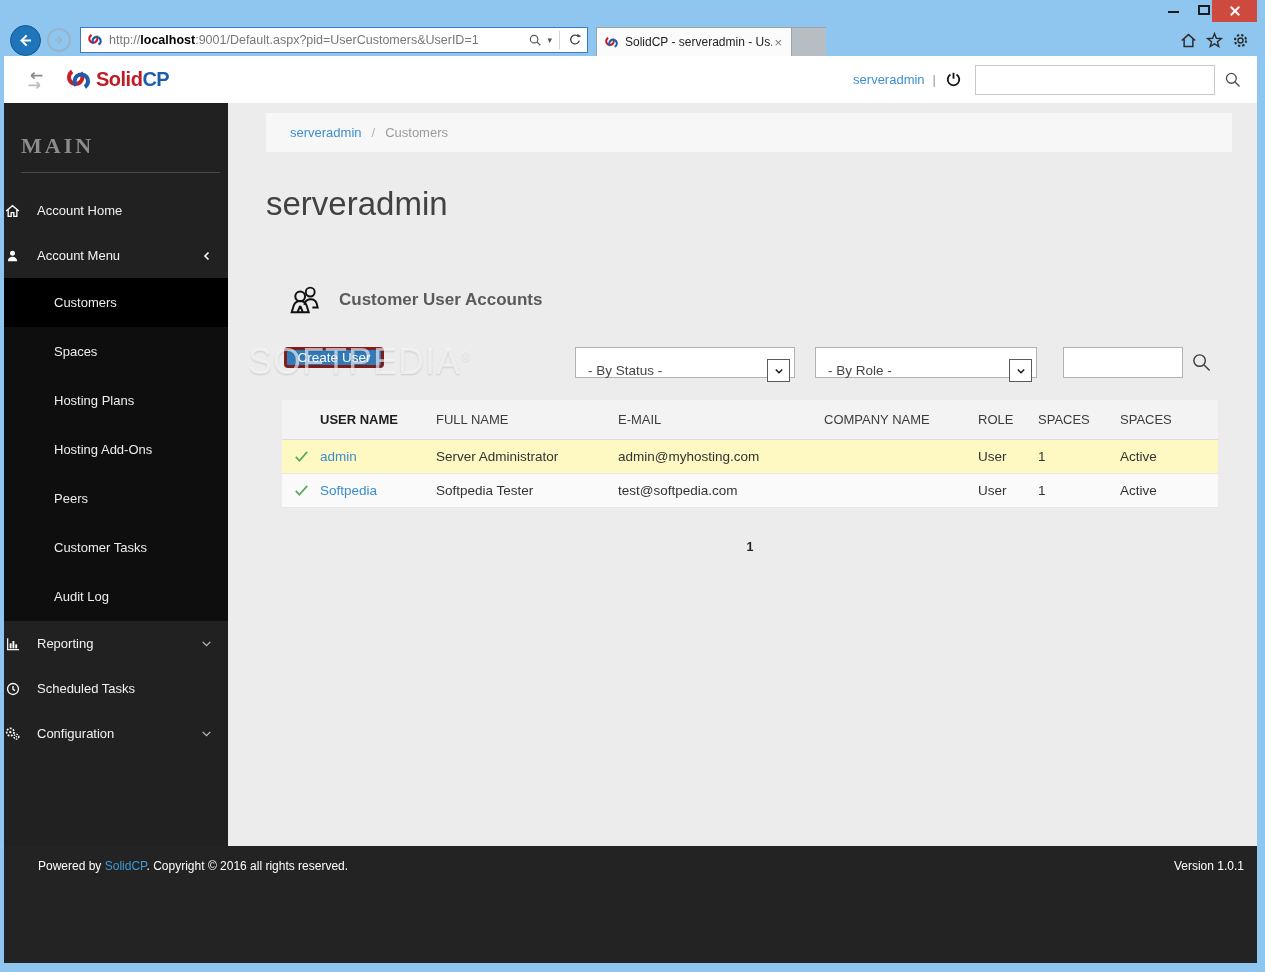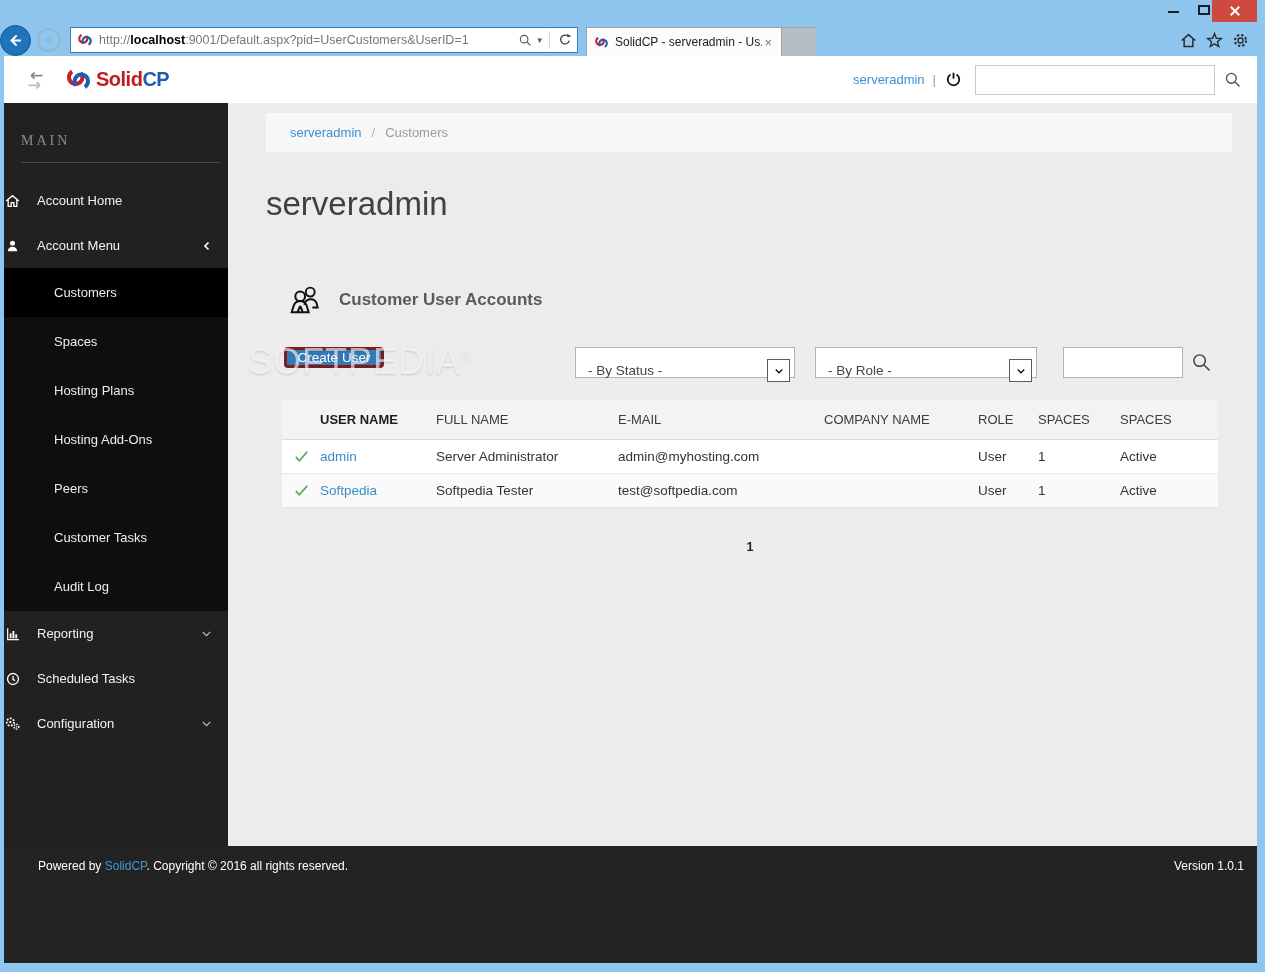--- a/index.html
+++ b/index.html
@@ -12,21 +12,21 @@
 
   
   .titlebar { height: 24px; position: relative; }
   .cap-min { position: absolute; right: 86px; top: 11px; width: 11px; height: 2px; background: #1d1d1d; cursor: pointer; }
   .cap-max { position: absolute; right: 55px; top: 5px; width: 12px; height: 10px; border: 2px solid #1d1d1d; cursor: pointer; }
   .cap-close { position: absolute; right: 8px; top: 0; width: 45px; height: 22px; background: #ce4a3e; cursor: pointer; }
   .cap-close .xbar { position: absolute; left: 17px; top: 10px; width: 12px; height: 2px; background: #fff; }
   .cap-close .xbar:nth-child(1){ transform: rotate(45deg); }
   .cap-close .xbar:nth-child(2){ transform: rotate(-45deg); }
 
-  .navbar { height: 32px; display: flex; align-items: center; position: relative; }
+  .navbar { height: 32px; display: flex; align-items: center; padding-left: 10px; position: relative; }
   .nav-back { width: 31px; height: 31px; border-radius: 50%; background: #1f74ba; border: 1px solid #11598f; display: flex; align-items: center; justify-content: center; flex: 0 0 auto; cursor: pointer; }
   .nav-fwd { width: 24px; height: 24px; border-radius: 50%; border: 2px solid #98b4ca; display: flex; align-items: center; justify-content: center; margin-left: 6px; flex: 0 0 auto; cursor: pointer; }
   .urlbar { margin-left: 9px; width: 508px; height: 26px; background: #fff; border: 1px solid #3a7cbd; display: flex; align-items: center; padding: 0 4px 0 6px; font-size: 12.5px; }
   .urlbar .addr { margin-left: 6px; color: #777; white-space: nowrap; overflow: hidden; flex: 1; }
   .addr b { color: #000; font-weight: 700; }
   .url-tools { display: flex; align-items: center; gap: 4px; }
   .caret { font-size: 9px; color: #555; }
   .url-sep { width: 1px; height: 18px; background: #d5d5d5; margin: 0 3px; }
 
   .tab { align-self: flex-end; height: 29px; width: 196px; margin-left: 8px; background: #fbfbfb; border: 1px solid #9aa3aa; border-bottom: none; display: flex; align-items: center; padding: 0 7px; cursor: pointer; }
@@ -52,21 +52,21 @@
   .header-sep { color: #999; font-size: 13px; margin: 0 8px; }
   .power { display: flex; cursor: pointer; }
   .header-search { width: 240px; height: 30px; border: 1px solid #c9c9c9; background: #fff; margin-left: 12px; padding: 0 8px; font-size: 13px; outline: none; font-family: "Liberation Sans", sans-serif; }
   .header-mag { display: flex; margin-left: 9px; cursor: pointer; }
 
   
   .app-main { flex: 1; display: flex; min-height: 0; }
 
   
   .sidebar { width: 224px; background: #212121; flex: 0 0 auto; }
-  .side-label { padding: 30px 0 13px 17px; font-family: "Liberation Serif", serif; font-size: 14px; letter-spacing: 3px; color: #8c8c8c; }
+  .side-label { padding: 30px 0 13px 17px; font-family: "Liberation Serif", serif; font-size: 22px; letter-spacing: 3px; color: #8c8c8c; font-weight: bold; }
   .side-divider { height: 1px; background: #4a4a4a; margin: 0 8px 0 17px; }
   .side-item { height: 45px; display: flex; align-items: center; color: #f2f2f2; font-size: 13px; cursor: pointer; position: relative; }
   .side-item .sicon { width: 17px; display: flex; justify-content: center; margin-right: 16px; }
   .side-item .chev { position: absolute; right: 15px; display: flex; }
   .side-item.first { margin-top: 15px; }
   .submenu { background: #0e0e0e; }
   .submenu-item { height: 49px; display: flex; align-items: center; padding-left: 50px; color: #ededed; font-size: 13px; cursor: pointer; }
   .submenu-item.active { background: #000; }
 
   
@@ -88,21 +88,21 @@
   .toolbar-search { position: absolute; left: 835px; top: 0; width: 120px; height: 31px; border: 1px solid #b2b2b2; background: #fff; padding: 0 8px; font-size: 13px; outline: none; font-family: "Liberation Sans", sans-serif; }
   .toolbar-mag { position: absolute; left: 963px; top: 5px; display: flex; cursor: pointer; }
 
   .watermark { position: absolute; left: 20px; top: 238px; z-index: 5; pointer-events: none; font-size: 36px; font-weight: 400; letter-spacing: 1px; color: rgba(255,255,255,0.62); text-shadow: 0 1px 2px rgba(0,0,0,0.14); }
   .watermark sup { font-size: 12px; }
 
   .grid { position: absolute; left: 54px; top: 297px; width: 936px; font-size: 13.5px; }
   .grid-row { display: flex; align-items: center; }
   .grid-head { height: 40px; background: #f3f3f3; border-bottom: 1px solid #dcdcdc; font-size: 13px; color: #3c3c3c; }
   .grid-data { height: 34px; border-bottom: 1px solid #e6e6e6; color: #333; }
-  .grid-data.odd { background: #ffffff; }
+  .grid-data.odd { background: #fef9c3; }
   .grid-data.even { background: #fafafa; }
   .col-check { width: 38px; display: flex; justify-content: center; }
   .col-user { width: 116px; }
   .col-full { width: 182px; }
   .col-email { width: 206px; }
   .col-company { width: 154px; }
   .col-role { width: 60px; }
   .col-spaces { width: 82px; }
   .col-status { width: 98px; }
   .head-user { font-weight: 700; color: #1d1d1d; }

